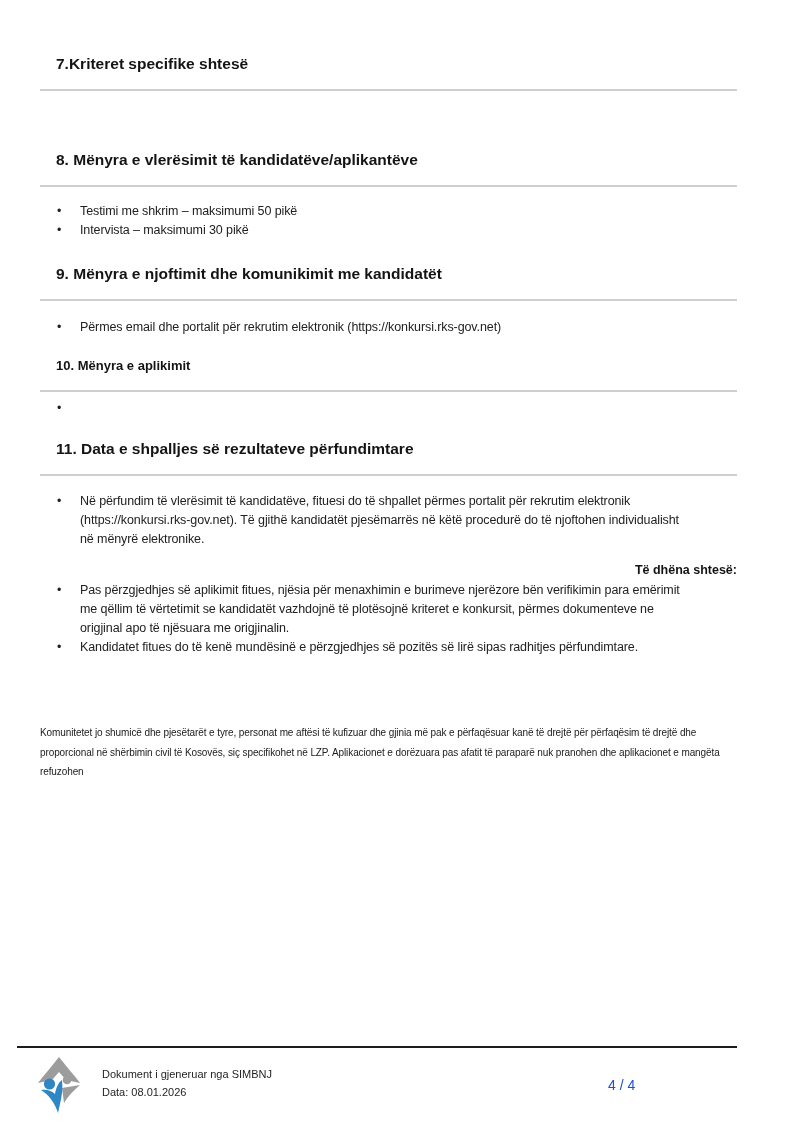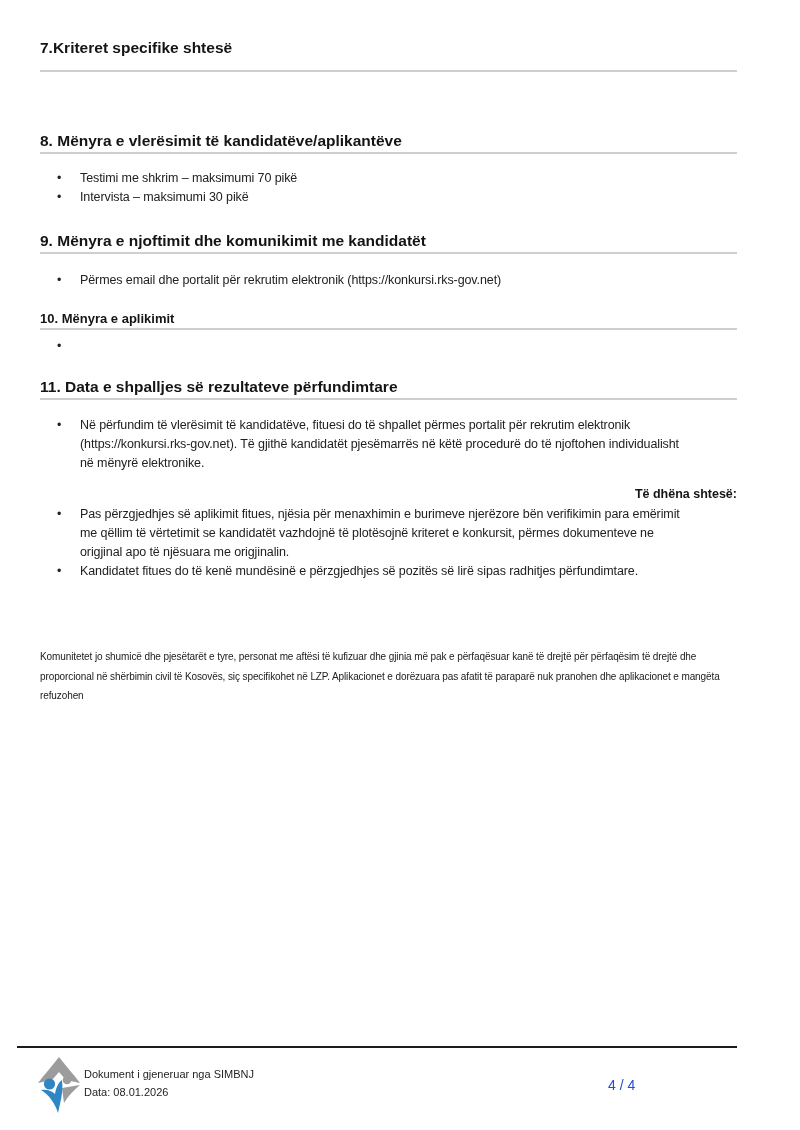--- a/index.html
+++ b/index.html
@@ -2,21 +2,21 @@
 <html><head>
 <meta charset="utf-8">
 <style>
   html,body{margin:0;padding:0;background:#ffffff;}
   .page{
     width:800px;height:1130px;position:relative;background:#ffffff;
     font-family:"Liberation Sans", sans-serif;color:#212121;overflow:hidden;
   }
   .content{position:absolute;top:38px;left:40px;width:697px;}
   .sec-title{
-    font-size:15.5px;font-weight:700;color:#141414;margin:0;line-height:19px;
+    font-size:15.5px;font-weight:700;color:#141414;margin:16px;line-height:19px;
   }
   .sec-title.small{font-size:13px;line-height:16px;}
   .rule{height:2px;background:#cfcfcf;margin:0;border:0;}
   .rule.mt-after-h7{margin-top:13px;}
   .mt-h8{margin-top:59px;}
   .rule.mt2{margin-top:2px;}
   .rule.mt1{margin-top:1px;}
   .list{margin-top:15px;}
   .list.tight{margin-top:2px;}
   .bullet{display:flex;align-items:flex-start;}
@@ -34,38 +34,38 @@
   .list-b11{margin-top:16px;}
   .tds-title{
     font-size:12.5px;font-weight:700;color:#141414;margin:13px 0 0 0;line-height:17px;text-align:right;
   }
   .closing{
     margin:66px 0 0 0;font-size:10px;line-height:19.5px;letter-spacing:-0.1px;
     width:690px;color:#212121;
   }
   .footer-rule{position:absolute;left:17px;top:1046px;width:720px;height:2px;background:#1c1c1c;}
   .footer-logo{position:absolute;left:36px;top:1056px;width:46px;height:58px;}
-  .footer-text{position:absolute;left:84px;top:1066px;font-size:11px;line-height:17.5px;color:#1f1f1f;}
+  .footer-text{position:absolute;left:102px;top:1066px;font-size:11px;line-height:17.5px;color:#1f1f1f;}
   .page-num{position:absolute;left:608px;top:1077px;font-size:14px;color:#1d4ed8;}
 </style>
 </head>
 <body>
 
 <div class="page">
   <div class="content">
 
     <h1 class="sec-title">7.Kriteret specifike shtesë</h1>
     <div class="rule mt-after-h7"></div>
 
     <h1 class="sec-title mt-h8">8. Mënyra e vlerësimit të kandidatëve/aplikantëve</h1>
     <div class="rule mt2"></div>
     <div class="list">
       <div class="bullet">
         <span class="dot">•</span>
-        <span class="bullet-text">Testimi me shkrim – maksimumi 70 pikë</span>
+        <span class="bullet-text">Testimi me shkrim – maksimumi 50 pikë</span>
       </div>
       <div class="bullet">
         <span class="dot">•</span>
         <span class="bullet-text">Intervista – maksimumi 30 pikë</span>
       </div>
     </div>
 
     <h1 class="sec-title mt-h9">9. Mënyra e njoftimit dhe komunikimit me kandidatët</h1>
     <div class="rule mt2"></div>
     <div class="list list-b9">

